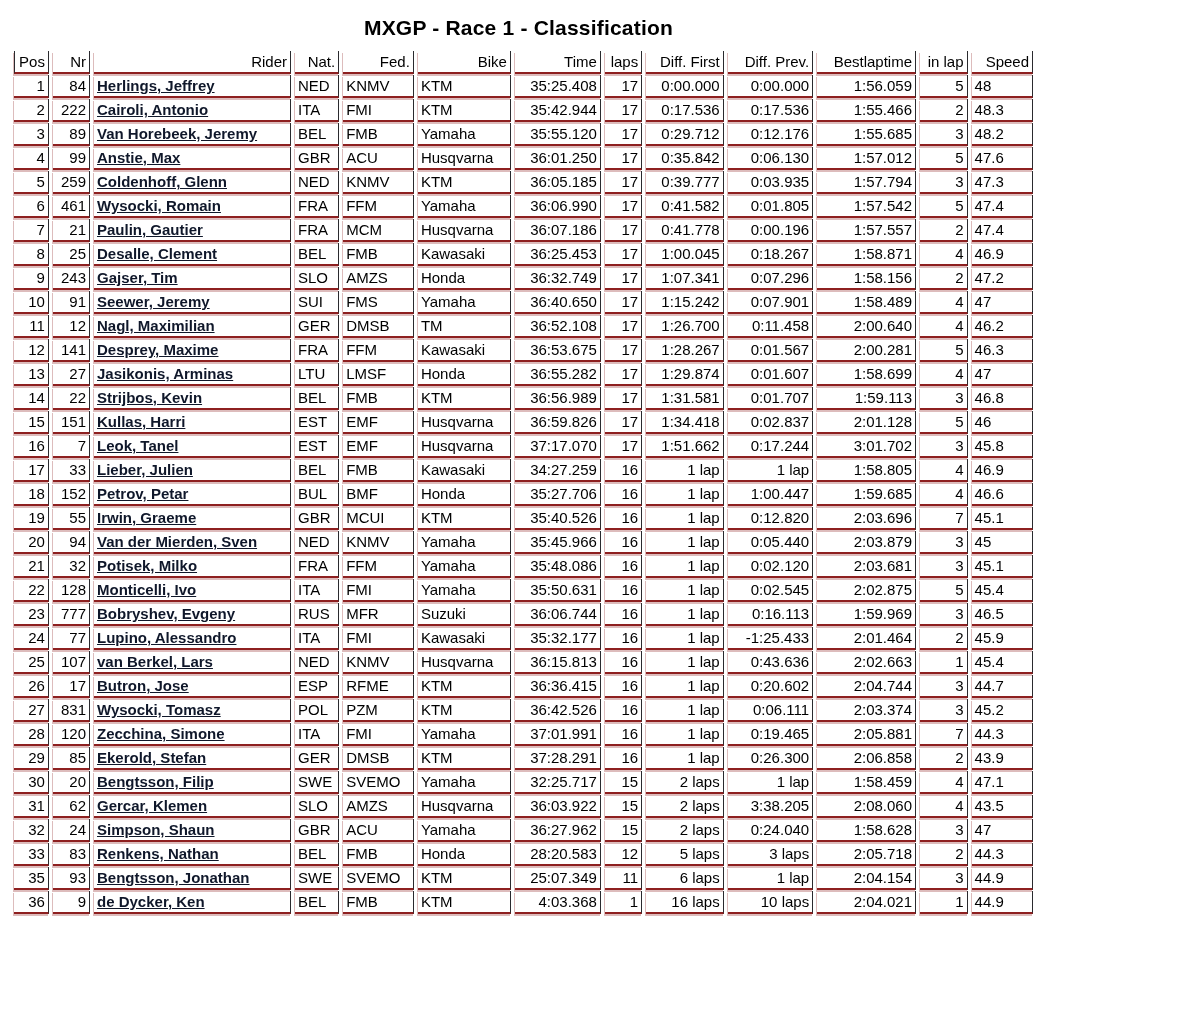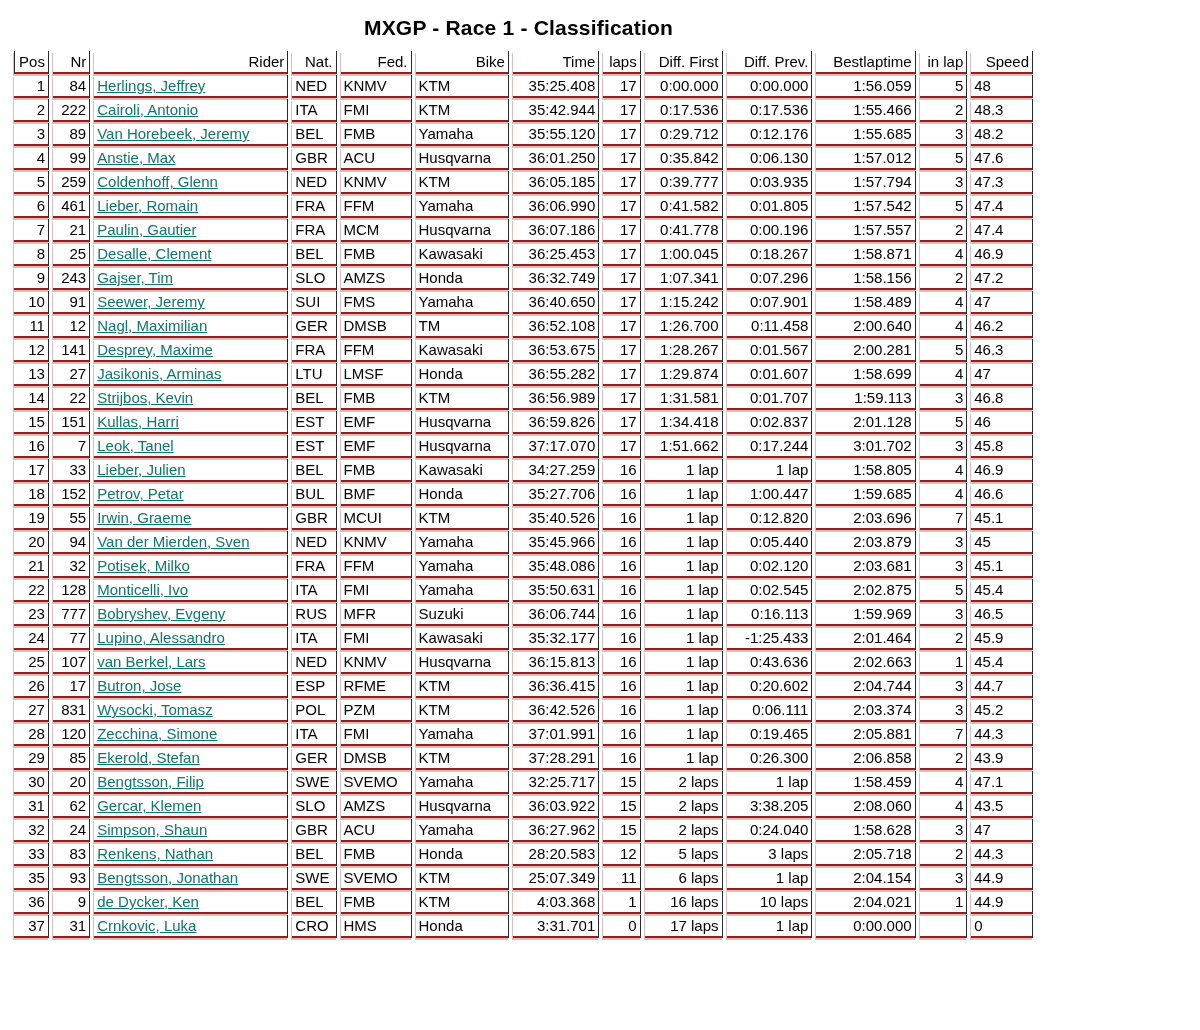--- a/index.html
+++ b/index.html
@@ -46,22 +46,23 @@
     text-align: right;
     margin-top: 29px;
   }
   thead th:first-child {
     border-left: 1px solid #2a2a2e;
   }
   .al-r { text-align: right; }
   .al-l { text-align: left; }
   .rider-link {
     text-decoration: underline;
-    color: #0f766e;
+    color: #0f172a;
     cursor: pointer;
+    font-weight: bold;
   }
 </style>
 </head>
 <body>
 
 <div class="page">
   <h1 class="title">MXGP - Race 1 - Classification</h1>
 
   <table class="classification">
     <colgroup>
@@ -168,21 +169,21 @@
           <td class="al-r">17</td>
           <td class="al-r">0:39.777</td>
           <td class="al-r">0:03.935</td>
           <td class="al-r">1:57.794</td>
           <td class="al-r">3</td>
           <td class="al-l">47.3</td>
         </tr>
         <tr>
           <td class="al-r">6</td>
           <td class="al-r">461</td>
-          <td class="al-l"><span class="rider-link">Lieber, Romain</span></td>
+          <td class="al-l"><span class="rider-link">Wysocki, Romain</span></td>
           <td class="al-l">FRA</td>
           <td class="al-l">FFM</td>
           <td class="al-l">Yamaha</td>
           <td class="al-r">36:06.990</td>
           <td class="al-r">17</td>
           <td class="al-r">0:41.582</td>
           <td class="al-r">0:01.805</td>
           <td class="al-r">1:57.542</td>
           <td class="al-r">5</td>
           <td class="al-l">47.4</td>
@@ -615,30 +616,15 @@
           <td class="al-l">FMB</td>
           <td class="al-l">KTM</td>
           <td class="al-r">4:03.368</td>
           <td class="al-r">1</td>
           <td class="al-r">16 laps</td>
           <td class="al-r">10 laps</td>
           <td class="al-r">2:04.021</td>
           <td class="al-r">1</td>
           <td class="al-l">44.9</td>
         </tr>
-        <tr>
-          <td class="al-r">37</td>
-          <td class="al-r">31</td>
-          <td class="al-l"><span class="rider-link">Crnkovic, Luka</span></td>
-          <td class="al-l">CRO</td>
-          <td class="al-l">HMS</td>
-          <td class="al-l">Honda</td>
-          <td class="al-r">3:31.701</td>
-          <td class="al-r">0</td>
-          <td class="al-r">17 laps</td>
-          <td class="al-r">1 lap</td>
-          <td class="al-r">0:00.000</td>
-          <td class="al-r"></td>
-          <td class="al-l">0</td>
-        </tr>
       </tbody>
   </table>
 </div>
 
 </body></html>

